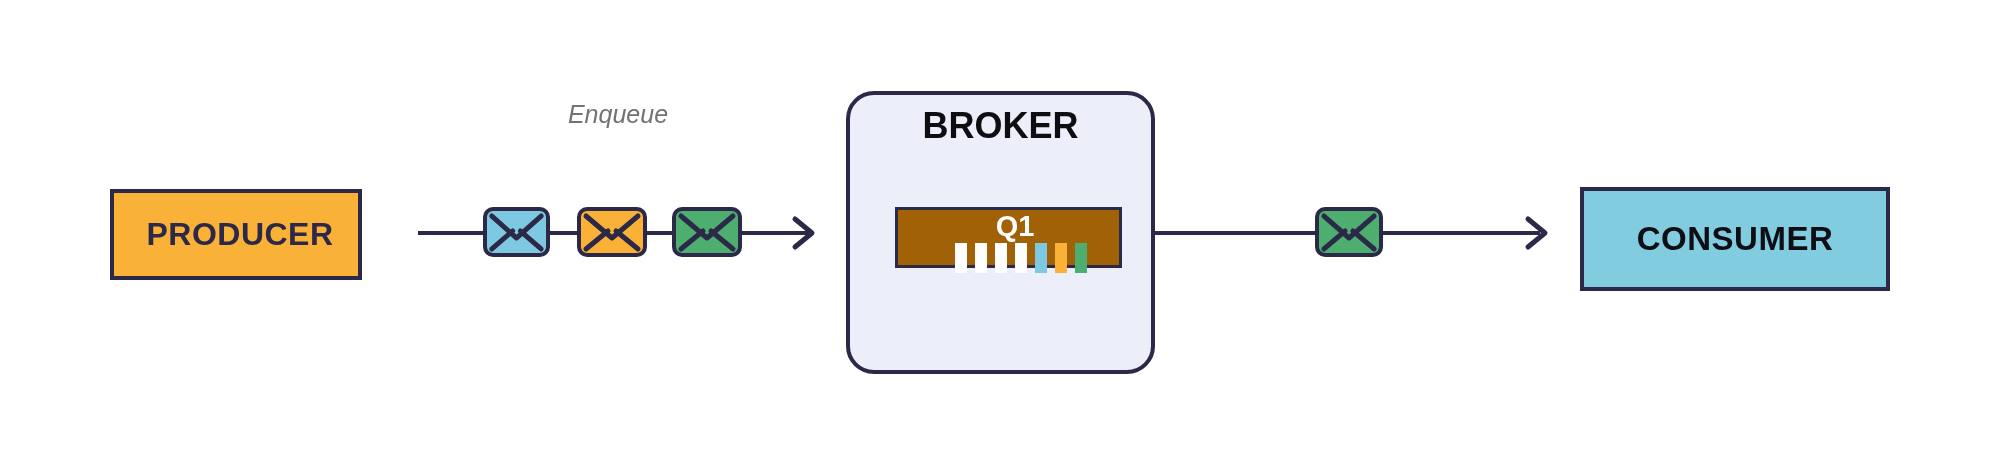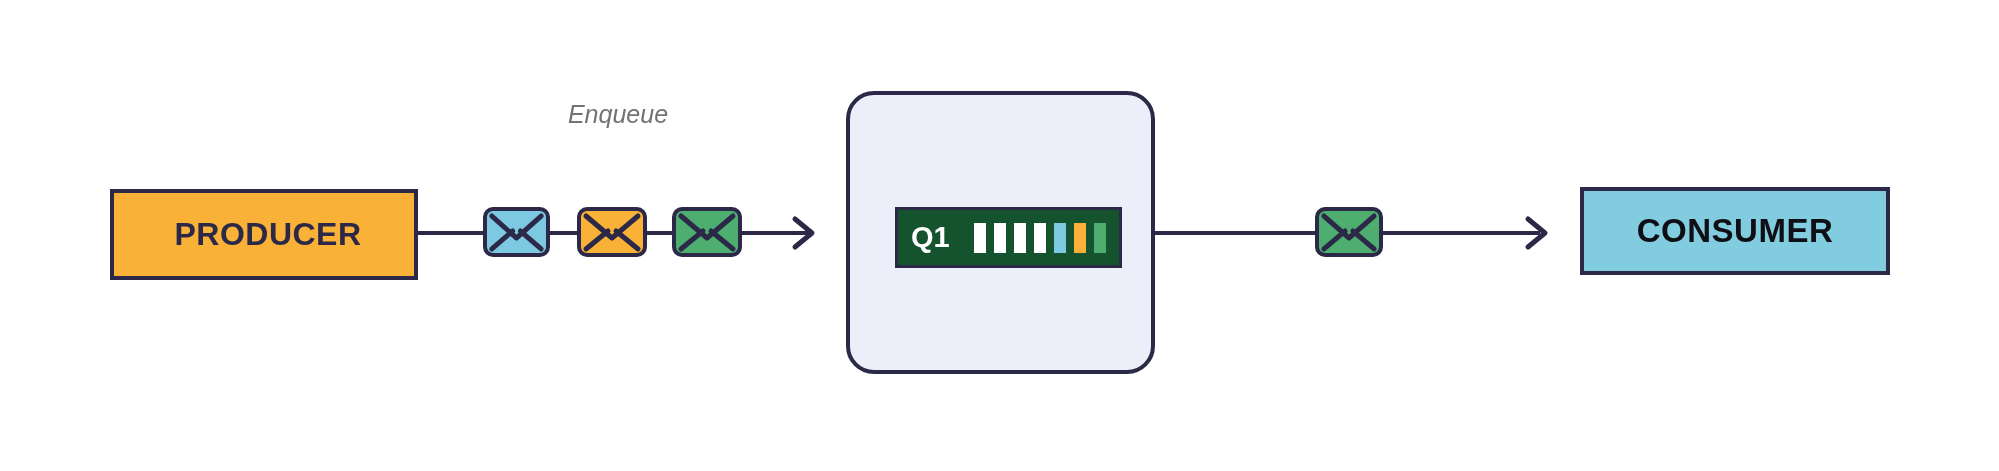--- a/index.html
+++ b/index.html
@@ -9,22 +9,22 @@
     position:relative; width:1999px; height:471px; background:#FFFFFF; overflow:hidden;
   }
 
   
   .node{
     position:absolute; box-sizing:border-box;
     border:4px solid var(--navy);
     display:flex; align-items:center; justify-content:center;
     font-weight:700; letter-spacing:0.5px;
   }
-  .producer{ left:110px; top:189px; width:308px; height:91px; font-size:32px;padding-left:8px; }
-  .consumer{ left:1580px; top:187px; width:310px; height:88px; font-size:33px;text-align:center; }
+  .producer{ left:110px; top:189px; width:252px; height:91px; font-size:32px;padding-left:8px; }
+  .consumer{ left:1580px; top:187px; width:310px; height:104px; font-size:33px;text-align:center; }
 
   .broker{
     position:absolute; left:846px; top:91px; width:309px; height:283px;
     box-sizing:border-box; border:4px solid var(--navy); border-radius:28px;
   }
   .broker-title{
     position:absolute; left:0; top:10px; width:100%;
     text-align:center; font-size:36px; font-weight:700; color:#0D0D12;
   }
 
@@ -101,21 +101,22 @@
   </div>
   <div class="envelope env-3" style="background-color: rgb(77, 174, 111);">
     <svg viewBox="0 0 62 42" preserveAspectRatio="none">
       <polyline points="5,5 31,27 57,5"></polyline>
       <line x1="5" y1="38" x2="27" y2="20"></line>
       <line x1="57" y1="38" x2="35" y2="20"></line>
     </svg>
   </div>
 
   <div class="broker" style="background-color: rgb(236, 239, 249);">
-    <div class="queue-bar" style="background-color: #14532d;">
+    <div class="broker-title" style="color: rgb(13, 13, 18);">BROKER</div>
+    <div class="queue-bar" style="background-color: #a16207; flex-direction: column;">
       <span class="q-label">Q1</span>
       <div class="slots">
           <div class="slot" style="background-color: rgb(255, 255, 255);"></div>
           <div class="slot" style="background-color: rgb(255, 255, 255);"></div>
           <div class="slot" style="background-color: rgb(255, 255, 255);"></div>
           <div class="slot" style="background-color: rgb(255, 255, 255);"></div>
           <div class="slot" style="background-color: rgb(126, 201, 226);"></div>
           <div class="slot" style="background-color: rgb(249, 178, 55);"></div>
           <div class="slot" style="background-color: rgb(77, 174, 111);"></div>
         </div>

